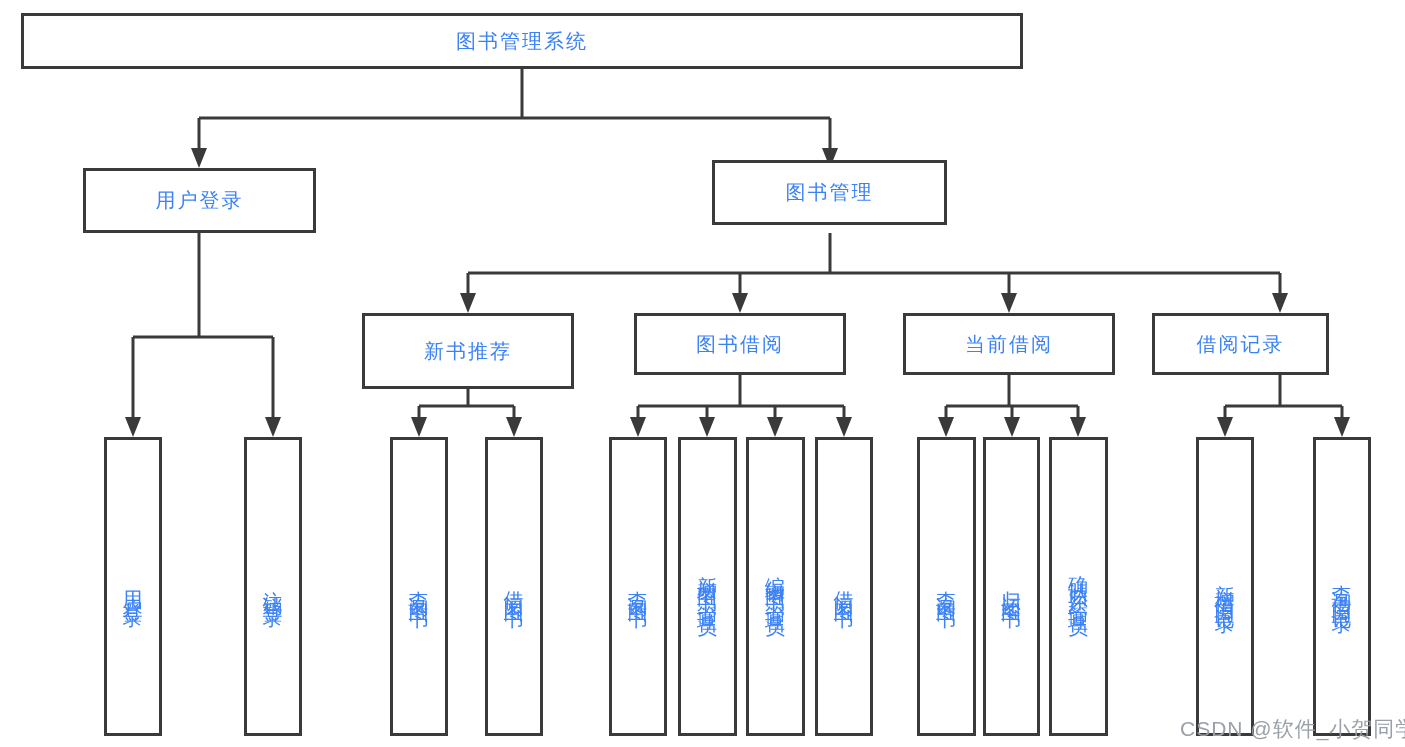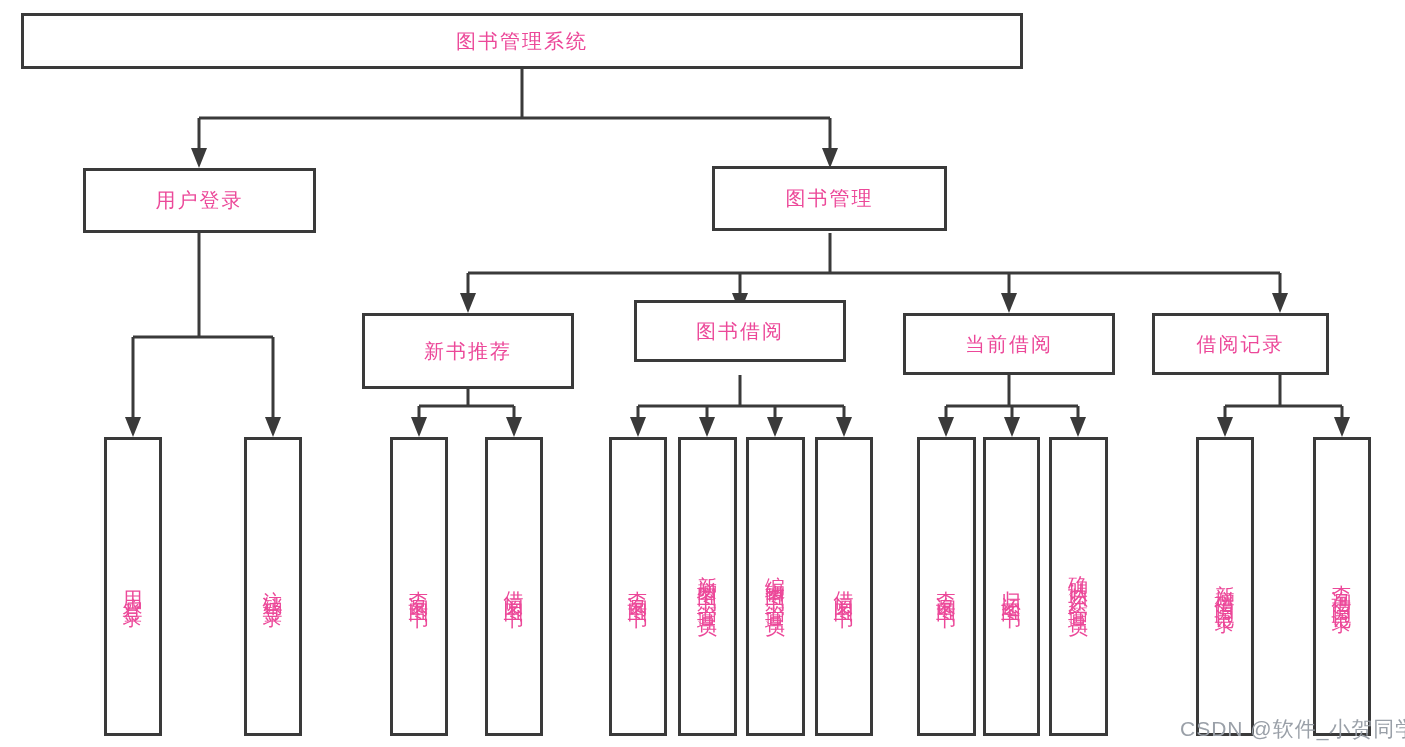--- a/index.html
+++ b/index.html
@@ -17,21 +17,21 @@
     pointer-events: none;
   }
   .box {
     position: absolute;
     box-sizing: border-box;
     border: 3px solid #3a3a3a;
     background: #ffffff;
     display: flex;
     align-items: center;
     justify-content: center;
-    color: #ec4899;
+    color: #3b82f6;
     text-align: center;
   }
   .h {
     font-size: 20px;
     letter-spacing: 2px;
     font-weight: 400;
   }
   .v {
     writing-mode: vertical-rl;
     text-orientation: mixed;
@@ -91,24 +91,24 @@
       <polygon points="1004,417 1020,417 1012,437"></polygon>
       <polygon points="1070,417 1086,417 1078,437"></polygon>
       <polygon points="1217,417 1233,417 1225,437"></polygon>
       <polygon points="1334,417 1350,417 1342,437"></polygon>
     </g>
   </svg>
 
   <div class="box h" style="left:21px; top:13px; width:1002px; height:56px;">图书管理系统</div>
 
   <div class="box h" style="left:83px; top:168px; width:233px; height:65px;">用户登录</div>
-  <div class="box h" style="left:712px; top:166px; width:235px; height:65px;">图书管理</div>
+  <div class="box h" style="left:712px; top:160px; width:235px; height:65px;">图书管理</div>
 
   <div class="box h" style="left:362px; top:313px; width:212px; height:76px;">新书推荐</div>
-  <div class="box h" style="left:634px; top:300px; width:212px; height:62px;">图书借阅</div>
+  <div class="box h" style="left:634px; top:313px; width:212px; height:62px;">图书借阅</div>
   <div class="box h" style="left:903px; top:313px; width:212px; height:62px;font-family:Liberation Mono, monospace;">当前借阅</div>
   <div class="box h" style="left:1152px; top:313px; width:177px; height:62px;">借阅记录</div>
 
   <div class="box v" style="left:104px; top:437px; width:58px; height:299px;">用户登录</div>
   <div class="box v" style="left:244px; top:437px; width:58px; height:299px;">注销登录</div>
 
   <div class="box v" style="left:390px; top:437px; width:58px; height:299px;">查询图书</div>
   <div class="box v" style="left:485px; top:437px; width:58px; height:299px;">借阅图书</div>
 
   <div class="box v" style="left:609px; top:437px; width:58px; height:299px;">查询图书</div>

